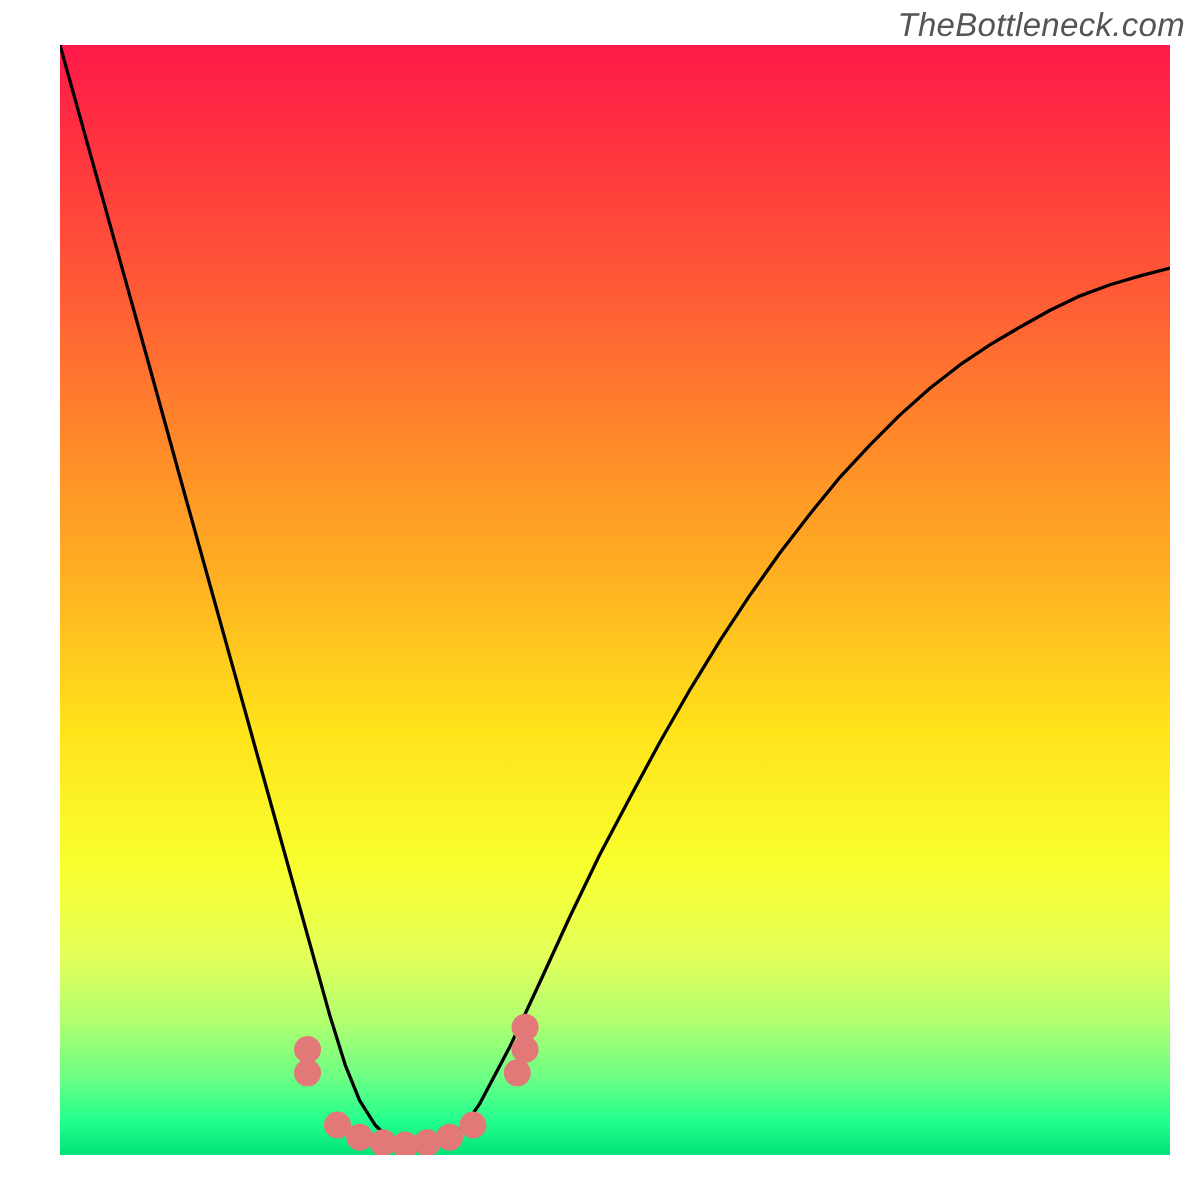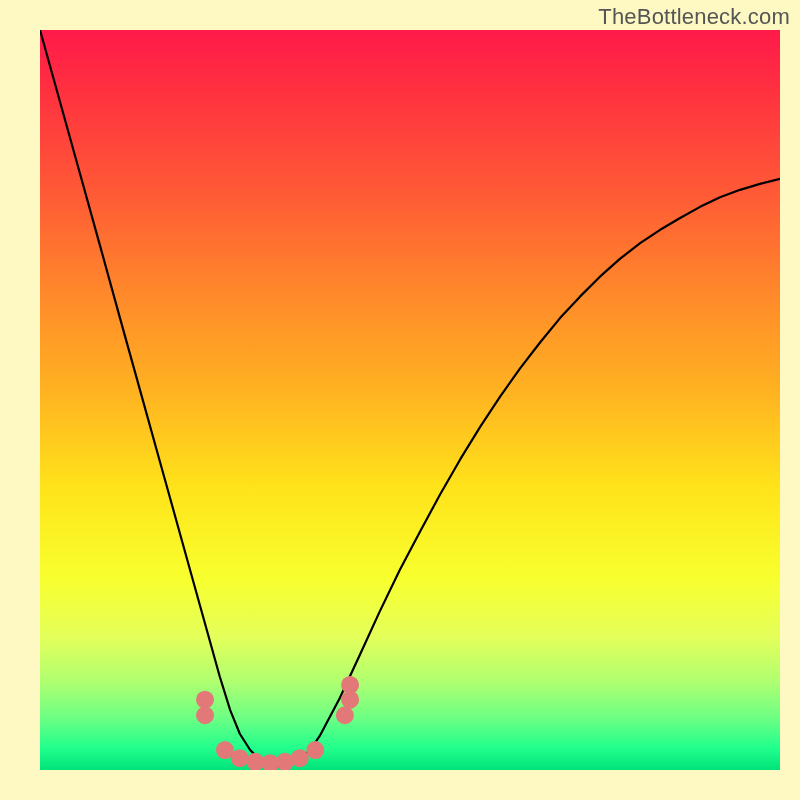--- a/index.html
+++ b/index.html
@@ -9,21 +9,22 @@
     height: 800px;
     background: #000;
     overflow: hidden;
   }
   .frame {
     position: absolute;
     left: 0;
     top: 0;
     width: 800px;
     height: 800px;
-    background: #fef9c3;
+    background: #ffffff;
+    font-style: italic;
   }
   .plot-area {
     position: absolute;
     left: 40px;
     top: 30px;
     width: 740px;
     height: 740px;
     background: linear-gradient(to bottom,
       #ff1a4a 0%,
       #ff3040 8%,

